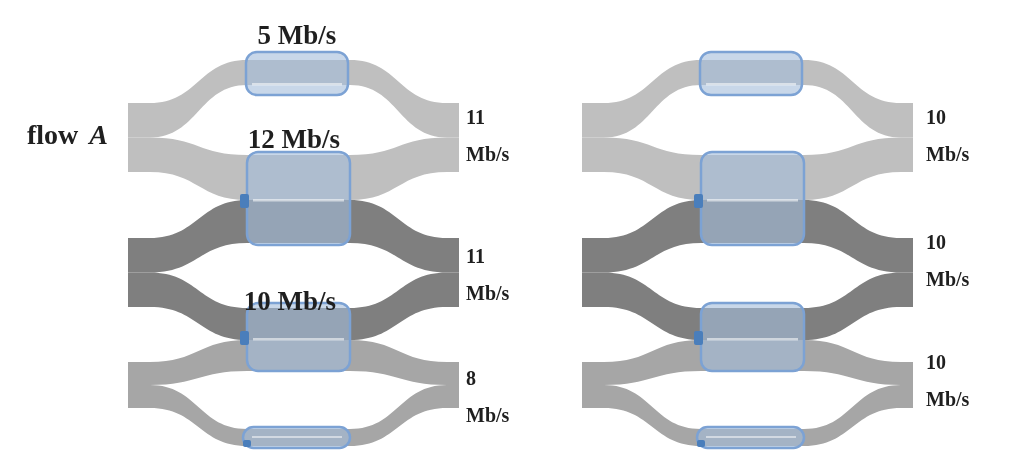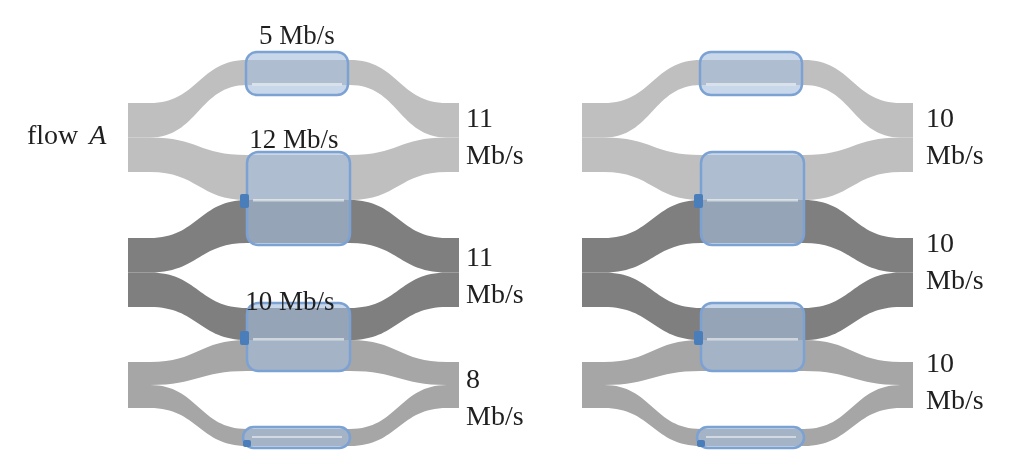--- a/index.html
+++ b/index.html
@@ -1,25 +1,25 @@
 <!DOCTYPE html>
 <html><head>
 <meta charset="utf-8">
 <style>
   html,body { margin:0; padding:0; background:#ffffff; }
   .stage {
     position:relative; width:1013px; height:468px; background:#ffffff;
     font-family:"Liberation Serif", serif; color:#1f1f1f; overflow:hidden;
   }
   .art { position:absolute; left:0; top:0; }
-  .label { position:absolute; white-space:nowrap; }
+  .label { position:absolute; white-space:nowrap;font-weight:bold; }
   .flowlbl { font-size:28px; }
   .flowlbl i { font-style:italic; margin-left:11px; }
   .cap { font-size:27px; width:140px; text-align:center; }
-  .out { font-size:28px; line-height:37px; }
+  .out { font-size:20px; line-height:37px; }
 </style>
 </head>
 <body>
 
 <div class="stage">
 
   <svg class="art" width="1013" height="468" viewBox="0 0 1013 468">
     <defs>
       <g id="sankey">
 

